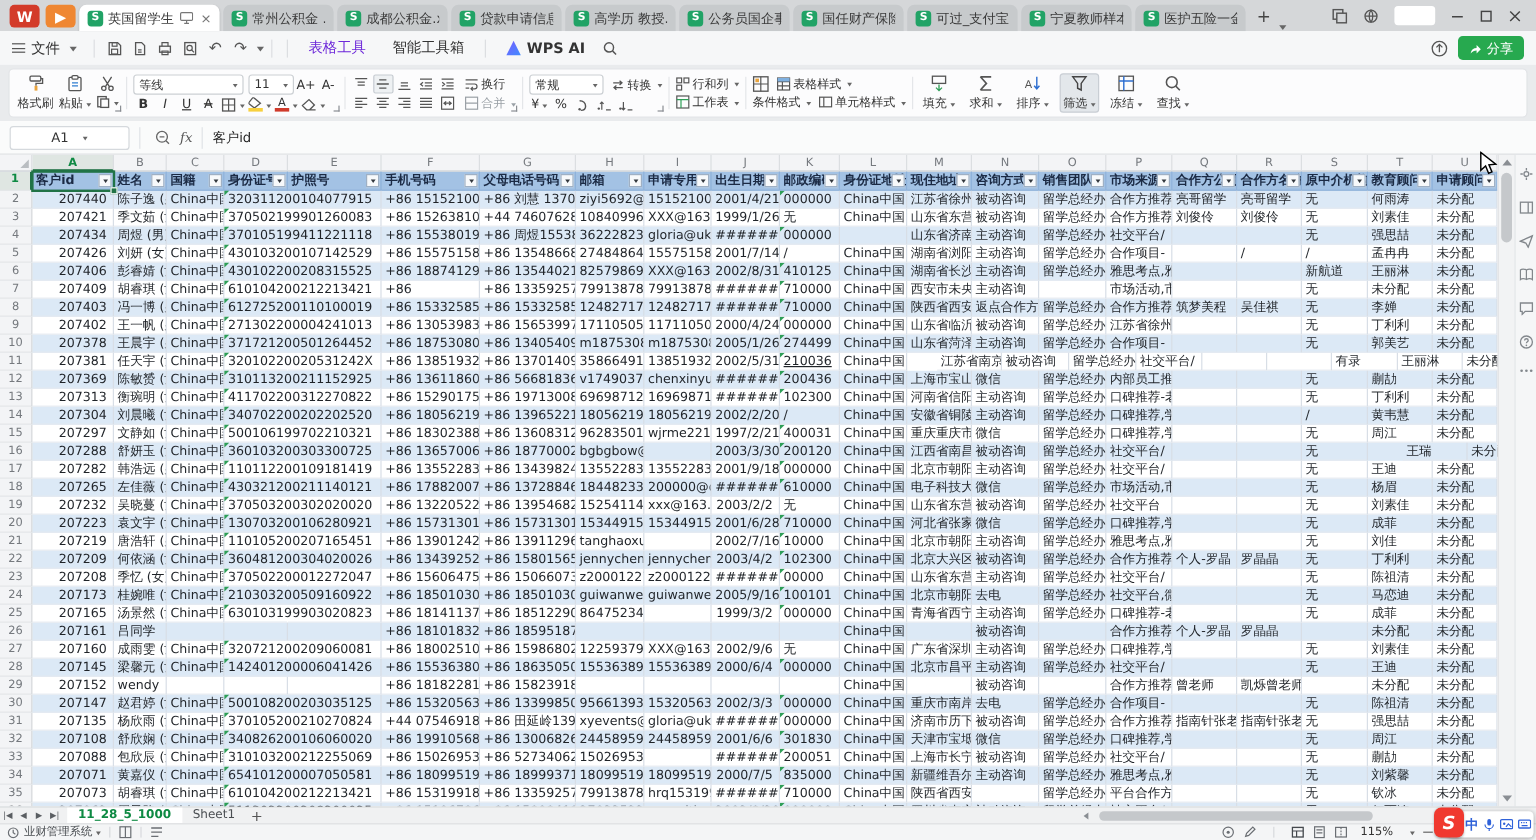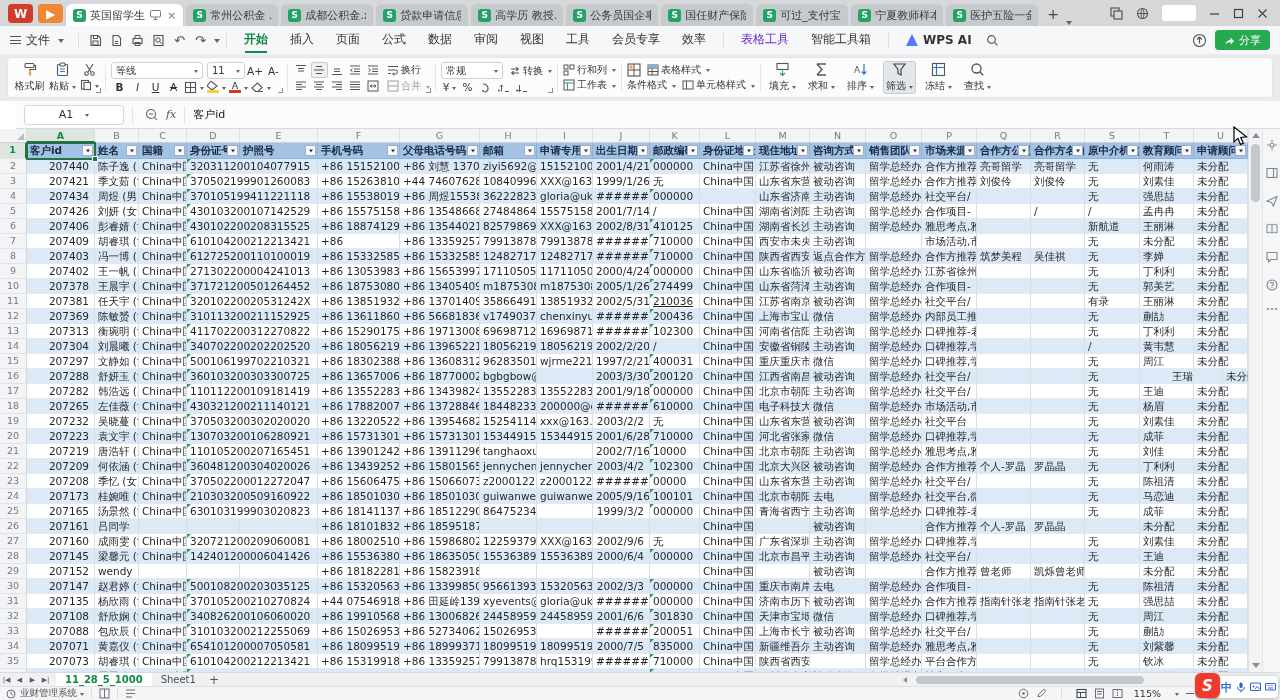--- a/index.html
+++ b/index.html
@@ -47,21 +47,21 @@
 .hrow{display:flex;align-items:center;gap:1px}
 .sbtn{min-width:17px;height:16px;display:flex;align-items:center;justify-content:center;font-size:10.5px;color:#333;white-space:nowrap;border-radius:2px;padding:0 1px}
 .sbtn.boxed{border:1px solid #c6cbd1;background:#eef1f3}
 .selbox{height:17px;border:1px solid #ccd0d4;border-radius:3px;background:#fff;font-size:10px;display:flex;align-items:center;padding:0 4px;color:#333;white-space:nowrap}
 .gexp{position:absolute;right:1px;bottom:2px;width:5px;height:5px;border-right:1px solid #8a8e93;border-bottom:1px solid #8a8e93}
 .lblbtn{display:flex;align-items:center;font-size:10px;color:#333;white-space:nowrap;gap:2px}
 .lblbtn.dim{color:#9aa0a6}
 .lblbtn.dim .caret{border-top-color:#9aa0a6}
 .ubar{display:block;height:3px;width:12px;margin-top:0px}
 
-.fbar{position:absolute;top:101px;left:16px;right:0;height:28px;background:#fafbfb;border-bottom:1px solid #d7dbde;display:flex;align-items:center}
+.fbar{position:absolute;top:101px;left:0;right:0;height:28px;background:#fafbfb;border-bottom:1px solid #d7dbde;display:flex;align-items:center}
 .namebox{width:100px;height:20px;margin-left:8px;background:#fff;border:1px solid #d5d9dd;border-radius:3px;display:flex;align-items:center;justify-content:center;font-size:11px;color:#333}
 .fsep{width:1px;height:18px;background:#e0e3e6;margin:0 8px}
 .fxi{font-size:11px;font-style:italic;font-family:"DejaVu Serif","Liberation Serif",serif;color:#555;margin:0 8px}
 .fval{font-size:11px;color:#222;border-left:1px solid #e0e3e6;padding-left:8px;height:18px;line-height:18px}
 
 .grid{position:absolute;top:129px;left:0;width:1248px;height:543px;background:#fff;overflow:hidden}
 .collet{display:flex;height:14px;background:#f3f4f6}
 .cl{flex:none;border-right:1px solid #dbdee1;border-bottom:1px solid #cdd1d5;font-size:9.5px;color:#75797e;text-align:center;line-height:13px}
 .cl.corner{width:27px;position:relative;background:#f3f4f6}
 .cl.corner::after{content:"";position:absolute;right:2px;bottom:2px;border-left:7px solid transparent;border-bottom:7px solid #b9bdc1}
@@ -221,32 +221,20 @@
         <svg width="13" height="13" viewBox="0 0 13 13">
           <rect x="2" y="1.5" width="9" height="10" fill="none" stroke="#555" stroke-width="1.1"></rect>
           <circle cx="6" cy="6" r="2.2" fill="none" stroke="#555" stroke-width="1"></circle>
           <path d="M7.7 7.7l2 2" stroke="#555" stroke-width="1"></path>
         </svg>
       </div>
     <div class="qbtn">↶</div>
     <div class="qbtn">↷</div>
     <span class="caret"></span>
     <div class="msep"></div>
-    <div id="menu-items" style="display:flex">
-        <div class="mitem active">开始</div>
-        <div class="mitem">插入</div>
-        <div class="mitem">页面</div>
-        <div class="mitem">公式</div>
-        <div class="mitem">数据</div>
-        <div class="mitem">审阅</div>
-        <div class="mitem">视图</div>
-        <div class="mitem">工具</div>
-        <div class="mitem">会员专享</div>
-        <div class="mitem">效率</div>
-      </div>
     <div class="msep"></div>
     <div class="mitem ctx">表格工具</div>
     <div class="mitem">智能工具箱</div>
     <div class="msep"></div>
     <div class="wpsai">
       <svg width="14" height="14" viewBox="0 0 14 14">
           <defs>
             <linearGradient id="ai" x1="0" y1="0" x2="1" y2="1">
               <stop offset="0" stop-color="#7a5cff"></stop>
               <stop offset="1" stop-color="#3f8cff"></stop>
@@ -946,21 +934,21 @@
           <div class="c" style="width: 48px;">China中国</div>
           <div class="c ovf" style="width: 53px;"><span class="tri"></span>32010220020531242X</div>
           <div class="c" style="width: 78px;"></div>
           <div class="c" style="width: 82px;">+86 13851932</div>
           <div class="c" style="width: 80px;">+86 13701409481</div>
           <div class="c" style="width: 57px;">358664913</div>
           <div class="c" style="width: 56px;">138519326</div>
           <div class="c r" style="width: 57px;">2002/5/31</div>
           <div class="c" style="width: 50px; text-decoration: underline;"><span class="tri"></span>210036</div>
           <div class="c" style="width: 56px;">China中国</div>
-          <div class="c" style="width: 54px;">江苏省南京</div>
+          <div class="c" style="width: 54px; margin-left: 25px;">江苏省南京</div>
           <div class="c" style="width: 56px;">被动咨询</div>
           <div class="c" style="width: 56px;">留学总经办</div>
           <div class="c" style="width: 55px;">社交平台/</div>
           <div class="c" style="width: 54px;"></div>
           <div class="c" style="width: 54px;"></div>
           <div class="c" style="width: 55px;">有录</div>
           <div class="c" style="width: 54px;">王丽淋</div>
           <div class="c" style="width: 54px;">未分配</div>
         </div>
         <div class="row even">

